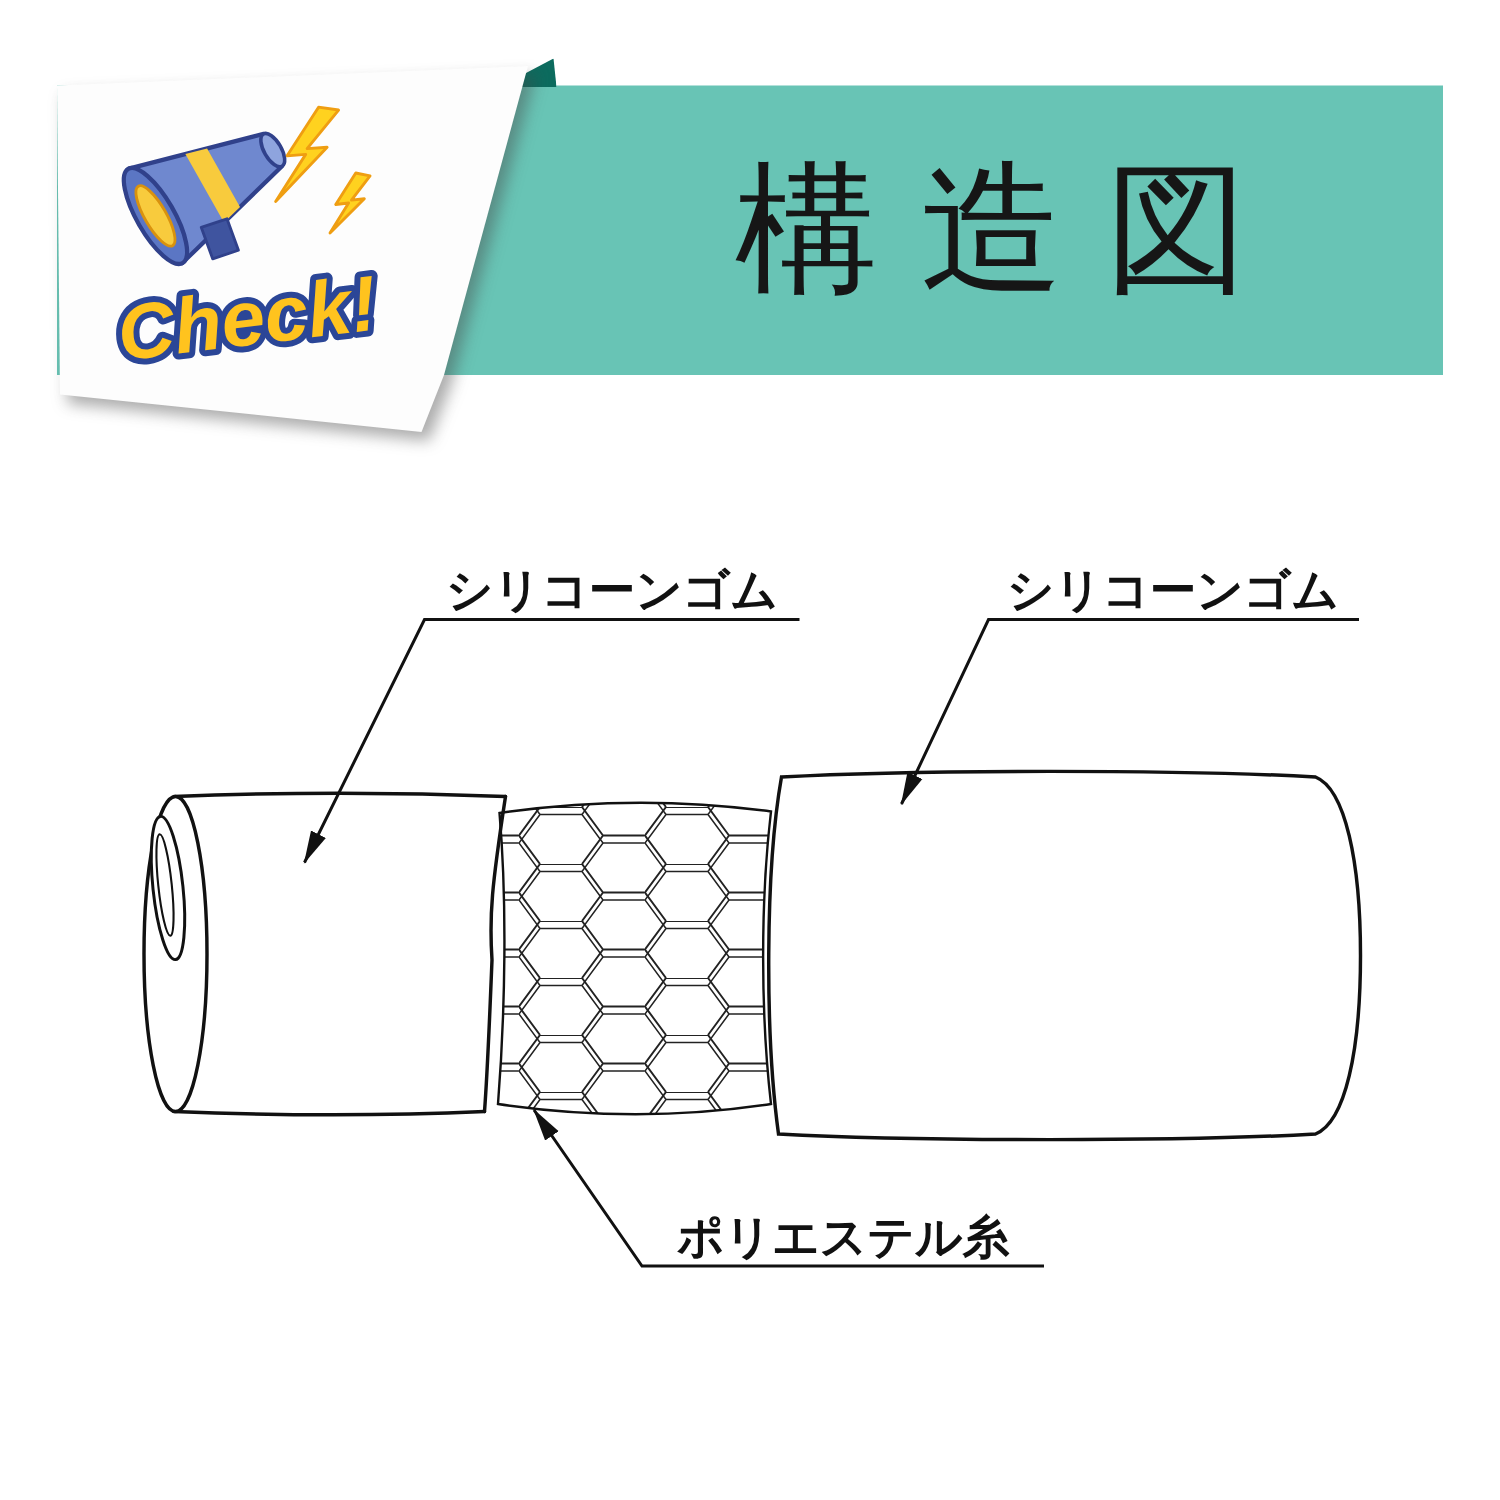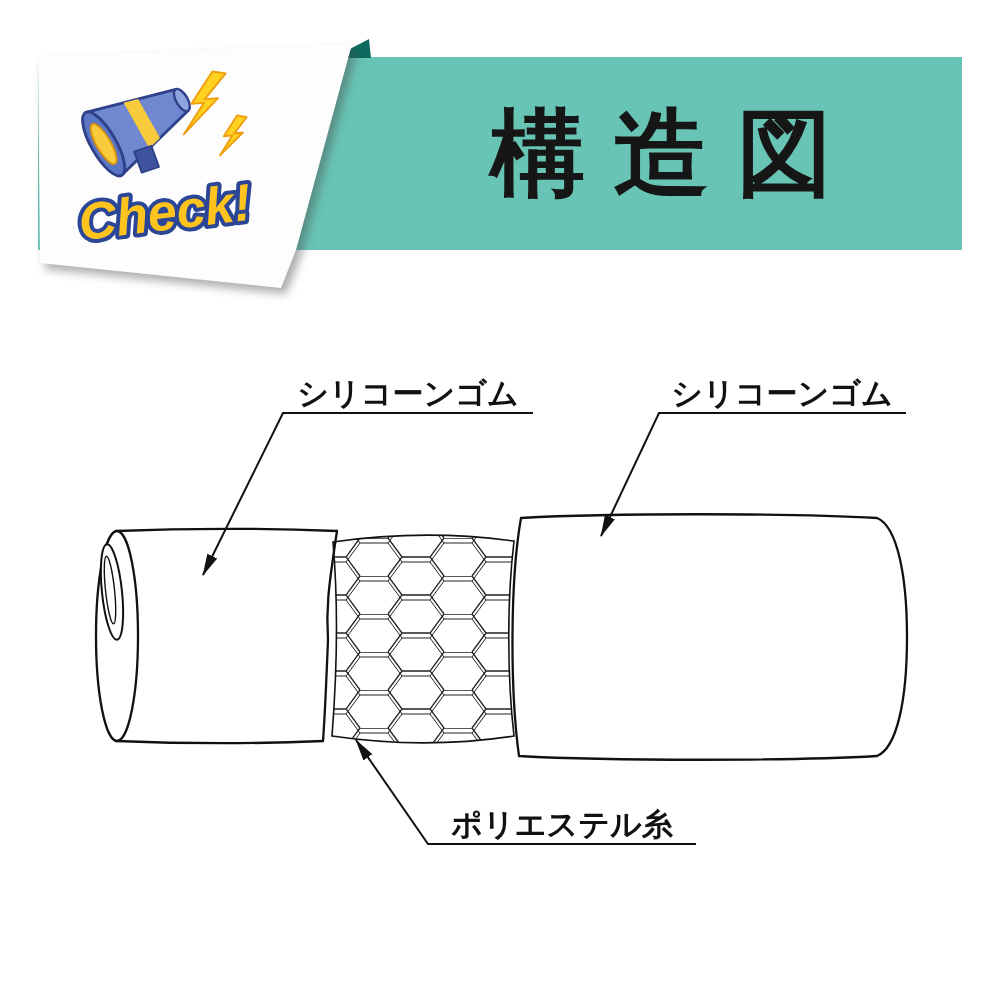--- a/index.html
+++ b/index.html
@@ -33,21 +33,21 @@
   .check-text{
     font-family:"Liberation Sans", sans-serif;
     font-weight:bold;font-style:italic;font-size:52px;
     fill:var(--badge-fill,#ffc31e);
     stroke:var(--badge-outline,#2b4697);
     stroke-width:8px;stroke-linejoin:round;paint-order:stroke fill;
   }
   .page-title{
     left:360px;top:57px;width:602px;height:145px;
     line-height:193px;text-align:center;
-    font-size:95px;font-weight:700;color:#161616;
+    font-size:95px;font-weight:400;color:#161616;
     letter-spacing:.3em;text-indent:.3em;white-space:nowrap;
   }
 
   
   .diagram-svg{left:0;top:0;width:1000px;height:1000px;}
   .diagram-svg .outline{fill:none;stroke:var(--line,#111111);stroke-width:2.3;stroke-linecap:round;}
   .diagram-svg .leader{fill:none;stroke:var(--line,#111111);stroke-width:2;}
   .diagram-svg .whitefill{fill:#ffffff;stroke:var(--line,#111111);stroke-width:2.3;}
   .diagram-svg text{
     font-family:"Liberation Sans", sans-serif;font-weight:bold;

